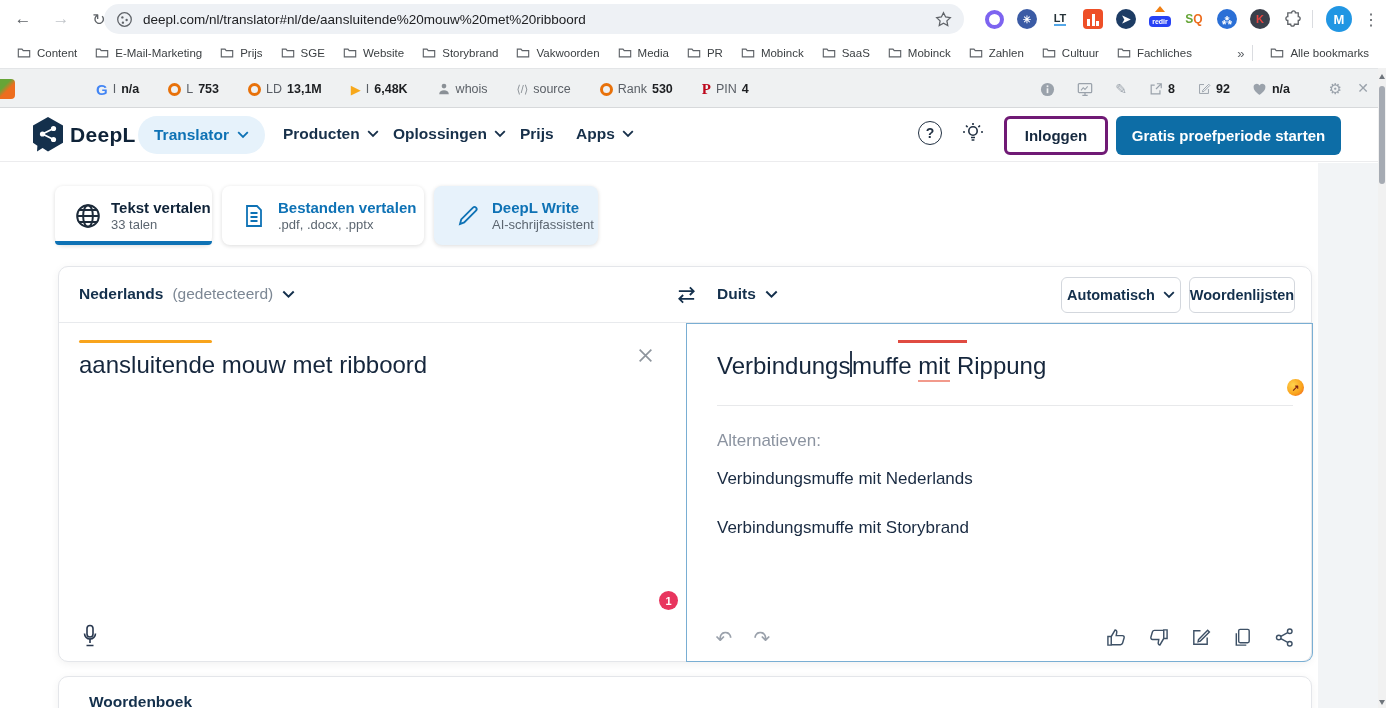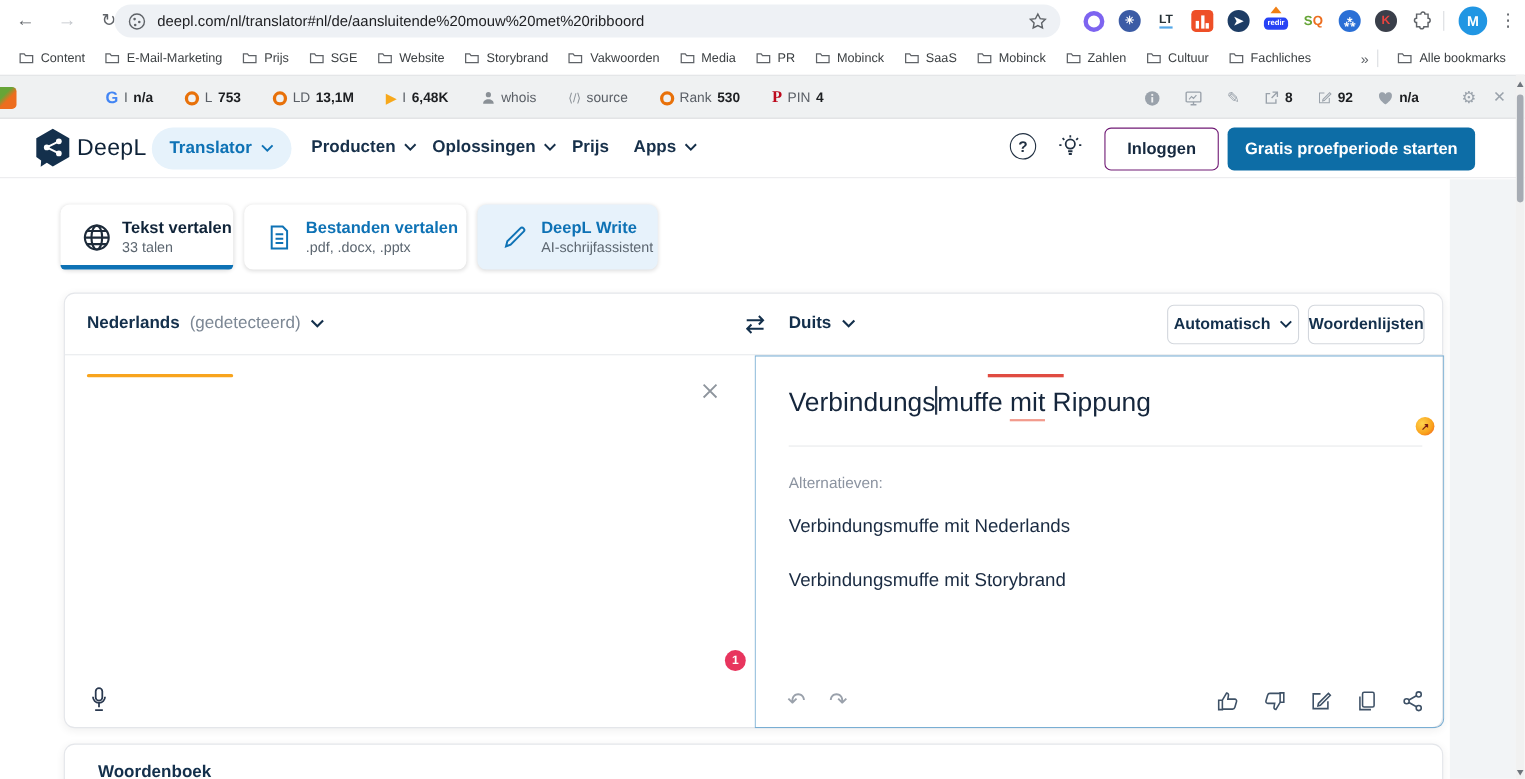--- a/index.html
+++ b/index.html
@@ -42,33 +42,33 @@
   .ring { width:13px; height:13px; border:3px solid #e8710a; border-radius:50%; }
   #seo-right { position:absolute; right:96px; top:0; height:40px; display:flex; align-items:center;
     gap:22px; color:#9aa2ab; font-size:12.5px; }
   #seo-right .seo-it { color:#9aa2ab; }
   #seo-right b { color:#1d1f22; }
   .seo-btn { position:absolute; top:11px; font-size:15px; color:#9aa2ab; }
 
   
   #dl-header { position:absolute; left:0; top:108px; width:1386px; height:54px; background:#fff;
     border-bottom:1px solid #ececee; }
-  #brand { position:absolute; left:70px; top:15px; font-size:21px; font-weight:normal; color:#0f2338;
+  #brand { position:absolute; left:70px; top:15px; font-size:21px; font-weight:bold; color:#0f2338;
     letter-spacing:.3px; }
   #pill-translator { position:absolute; left:138px; top:8px; height:38px; padding:0 16px;
     border-radius:19px; background:#e6f2fb; display:flex; align-items:center; gap:8px;
     color:#0e72b5; font-size:15.5px; font-weight:bold; }
   .nav-item { position:absolute; top:17px; display:flex; align-items:center; gap:7px; font-size:15.5px;
     font-weight:bold; color:#17304a;justify-content:center; }
   #help-btn { position:absolute; left:918px; top:13px; width:24px; height:24px; border:1.7px solid #213042;
     border-radius:50%; display:flex; align-items:center; justify-content:center; font-size:14px;
     font-weight:bold; color:#213042; }
   #lamp-btn { position:absolute; left:962px; top:13px; color:#213042; }
   #login-btn { position:absolute; left:1004px; top:8px; width:104px; height:39px; background:#fff;
-    border:1px solid #701a75; border-radius:6px; display:flex; align-items:center; justify-content:center;
+    border:3px solid #701a75; border-radius:6px; display:flex; align-items:center; justify-content:center;
     font-size:15px; font-weight:bold; color:#16293f; }
   #cta-btn { position:absolute; left:1116px; top:8px; width:225px; height:39px; background:#0d6da6;
     border:none; border-radius:6px; display:flex; align-items:center; justify-content:center;
     font-size:15px; font-weight:bold; color:#fff; }
 
   
   .mode-tab { position:absolute; top:186px; height:59px; background:#fff; border-radius:8px;
     box-shadow:0 1px 4px rgba(0,0,0,.14); display:flex; align-items:center; }
   .mode-tab .tt { font-size:15px; font-weight:bold; line-height:18px; }
   .mode-tab .ts { font-size:13px; color:#5c6670; line-height:16px; }
@@ -99,21 +99,21 @@
   #panel-target { position:absolute; left:627px; top:56px; width:627px; height:339px;
     box-shadow:inset 0 0 0 1px #79aed3; border-radius:0 0 9px 0; }
   #tgt-text { position:absolute; left:31px; top:28px; font-size:24px; color:#15263c; white-space:nowrap; }
   .caret { display:inline-block; width:1.5px; height:26px; background:#2b3a4e; vertical-align:-3px; }
   .u-salmon { border-bottom:2.5px solid #f29a8c; padding-bottom:1px; }
   #hl-red { position:absolute; left:212px; top:17px; width:69px; height:2.5px; background:#e04b41; }
   #tgt-divider { position:absolute; left:31px; top:82px; width:576px; height:1px; background:#e8e9eb; }
   #promo-badge { position:absolute; left:601px; top:56px; width:17px; height:17px; border-radius:50%;
     background:radial-gradient(circle at 35% 35%, #ffd34d, #f9a11b 60%, #ef4623); display:flex;
     align-items:center; justify-content:center; font-size:9px; font-weight:bold; color:#7a1d12; }
-  #alt-label { position:absolute; left:31px; top:108px; font-size:14px; color:#8b93a0; }
+  #alt-label { position:absolute; left:31px; top:108px; font-size:17px; color:#8b93a0; }
   .alt-item { position:absolute; left:31px; font-size:17px; color:#1a2b42; }
   #undo-row { position:absolute; left:26px; bottom:12px; display:flex; gap:14px; }
   #undo-row span { font-size:20px; color:#9aa1ab; width:24px; text-align:center; }
   #action-row { position:absolute; right:18px; bottom:14px; display:flex; gap:21px; color:#3e5166; }
   #badge-one { position:absolute; left:600px; top:324px; width:19px; height:19px; border-radius:50%;
     background:#e8355e; color:#fff; font-size:11px; font-weight:bold; display:flex;
     align-items:center; justify-content:center; }
 
   
   #dict-card { position:absolute; left:58px; top:676px; width:1254px; height:70px; background:#fff;
@@ -590,20 +590,21 @@
           <use href="#i-chev"></use>
         </svg>
     </div>
     <div class="bar-btn" style="right:16px;width:106px">
       <span>Woordenlijsten</span>
     </div>
   </div>
 
   <div id="panel-source">
     <div id="hl-orange"></div>
+    <div id="src-text">aansluitende mouw met ribboord</div>
     <div id="clear-x">
         <svg width="17" height="17">
           <use href="#i-x"></use>
         </svg>
       </div>
     <div id="mic-btn">
         <svg width="18" height="24">
           <use href="#i-mic"></use>
         </svg>
       </div>

